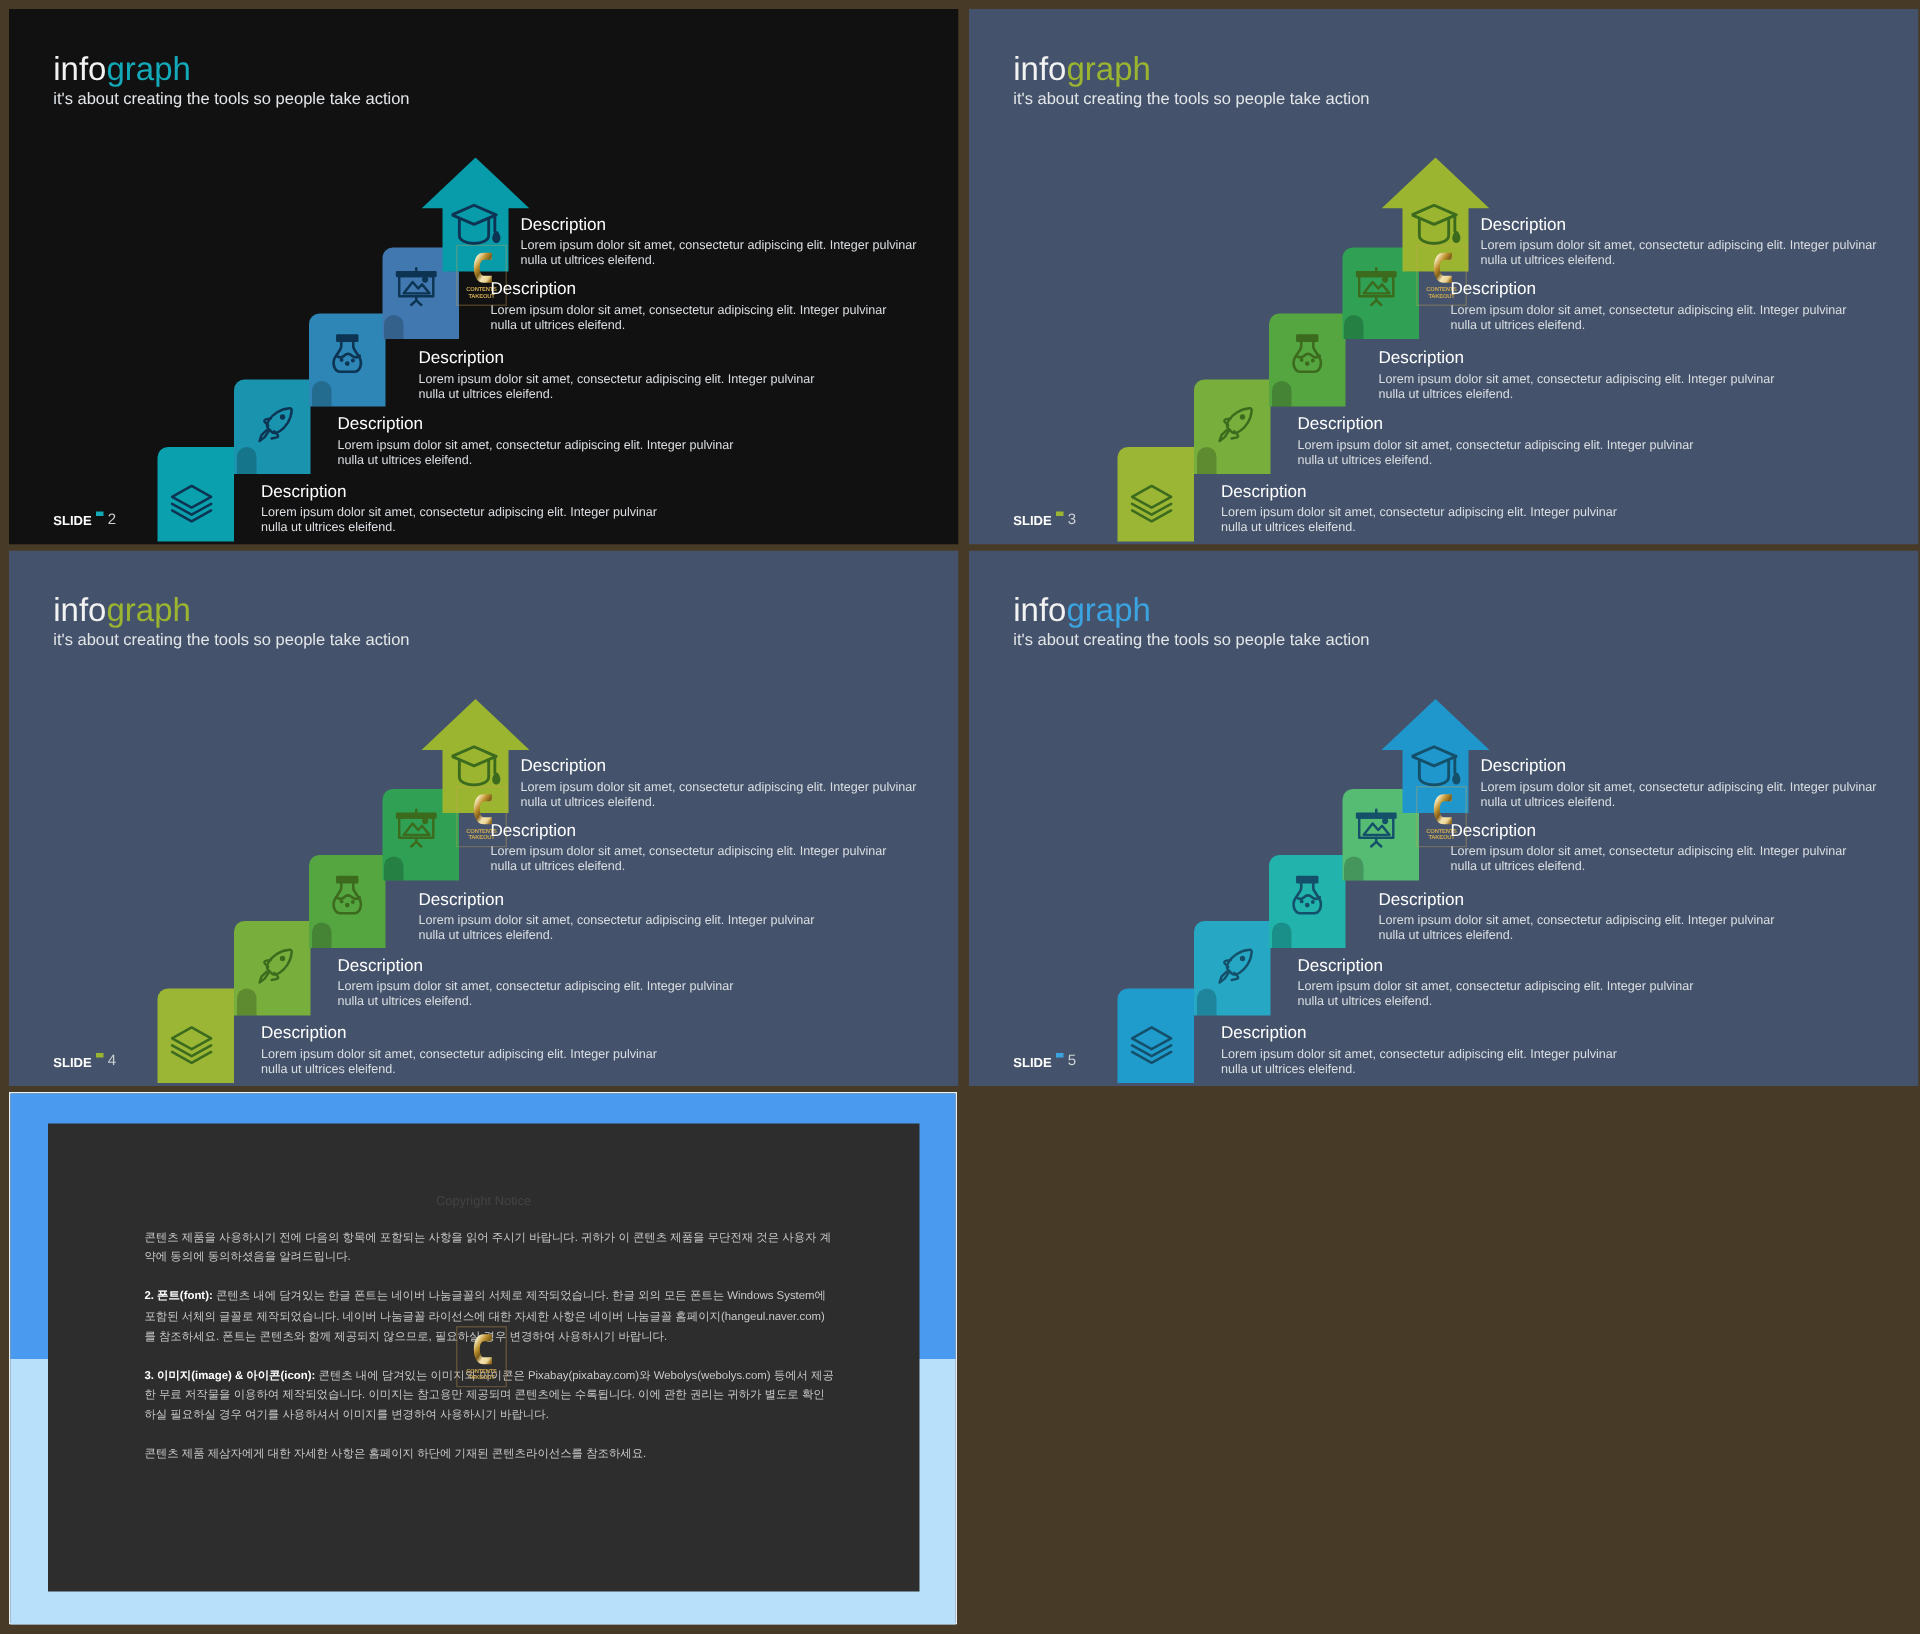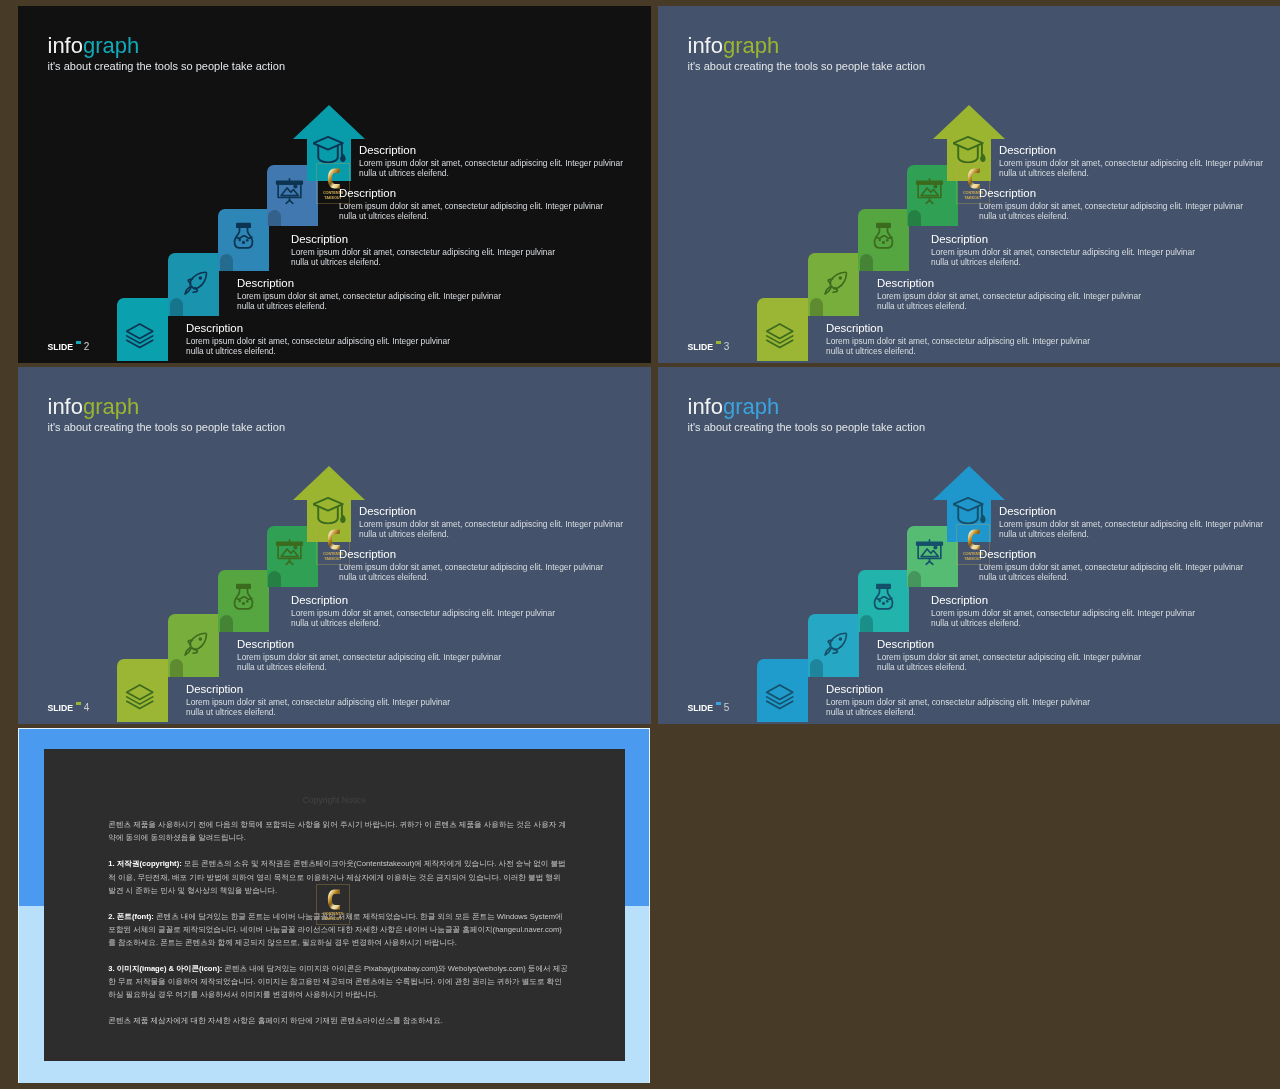--- a/index.html
+++ b/index.html
@@ -1,20 +1,20 @@
 <!DOCTYPE html>
 <html><head>
 <meta charset="utf-8">
 <style>
   html,body{margin:0;padding:0;}
   body{width:1280px;height:1089px;background:#473a26;overflow:hidden;
        font-family:"Liberation Sans",sans-serif;
        -webkit-font-smoothing:antialiased;}
   .grid{position:relative;width:1280px;height:1089px;}
-  .panel{position:absolute;overflow:hidden;margin-left:12px;}
+  .panel{position:absolute;overflow:hidden;}
   #p2{left:6px;  top:6px;  width:633px; height:357px;}
   #p3{left:646px;top:6px;  width:633px; height:357px;}
   #p4{left:6px;  top:367px;width:633px; height:357px;}
   #p5{left:646px;top:367px;width:633px; height:357px;}
   #p6{left:6.4px;top:727.7px;width:631.2px; height:355.5px;}
 
   
   .slide{position:absolute;inset:0;}
   .brand{position:absolute;left:29.5px;top:29px;}
   .brand .bt{font-size:22px;line-height:22px;}
@@ -575,22 +575,21 @@
         </div>
       </div>
     </div>
   <div class="panel" id="p6">
       <div class="frame">
         <div class="band-top"></div>
         <div class="band-bot"></div>
         <div class="inner">
           <div class="cps">Copyright Notice</div>
           <div class="body">
-            <p>콘텐츠 제품을 사용하시기 전에 다음의 항목에 포함되는 사항을 읽어 주시기 바랍니다. 귀하가 이 콘텐츠 제품을 사용하는 것은 사용자 계약에 동의에 동의하셨음을 알려드립니다.</p>
-            <p><b>1. 저작권(copyright):</b> 모든 콘텐츠의 소유 및 저작권은 콘텐츠테이크아웃(Contentstakeout)에 제작자에게 있습니다. 사전 승낙 없이 불법적 이용, 무단전재, 배포 기타 방법에 의하여 영리 목적으로 이용하거나 제삼자에게 이용하는 것은 금지되어 있습니다. 이러한 불법 행위 발견 시 준하는 민사 및 형사상의 책임을 받습니다.</p>
+            <p>콘텐츠 제품을 사용하시기 전에 다음의 항목에 포함되는 사항을 읽어 주시기 바랍니다. 귀하가 이 콘텐츠 제품을 무단전재 것은 사용자 계약에 동의에 동의하셨음을 알려드립니다.</p>
             <p><b>2. 폰트(font):</b> 콘텐츠 내에 담겨있는 한글 폰트는 네이버 나눔글꼴의 서체로 제작되었습니다. 한글 외의 모든 폰트는 Windows System에 포함된 서체의 글꼴로 제작되었습니다. 네이버 나눔글꼴 라이선스에 대한 자세한 사항은 네이버 나눔글꼴 홈페이지(hangeul.naver.com)를 참조하세요. 폰트는 콘텐츠와 함께 제공되지 않으므로, 필요하실 경우 변경하여 사용하시기 바랍니다.</p>
             <p><b>3. 이미지(image) &amp; 아이콘(icon):</b> 콘텐츠 내에 담겨있는 이미지와 아이콘은 Pixabay(pixabay.com)와 Webolys(webolys.com) 등에서 제공한 무료 저작물을 이용하여 제작되었습니다. 이미지는 참고용만 제공되며 콘텐츠에는 수록됩니다. 이에 관한 권리는 귀하가 별도로 확인하실 필요하실 경우 여기를 사용하셔서 이미지를 변경하여 사용하시기 바랍니다.</p>
             <p>콘텐츠 제품 제삼자에게 대한 자세한 사항은 홈페이지 하단에 기재된 콘텐츠라이선스를 참조하세요.</p>
           </div>
           <div class="wm">
             <div class="wmbox">
               <svg viewBox="0 0 34 41" width="34" height="41">
                 <defs>
                   <linearGradient id="gld4" x1="0" y1="0" x2="0.85" y2="1">
                     <stop offset="0" stop-color="#d8bc6d"></stop>

